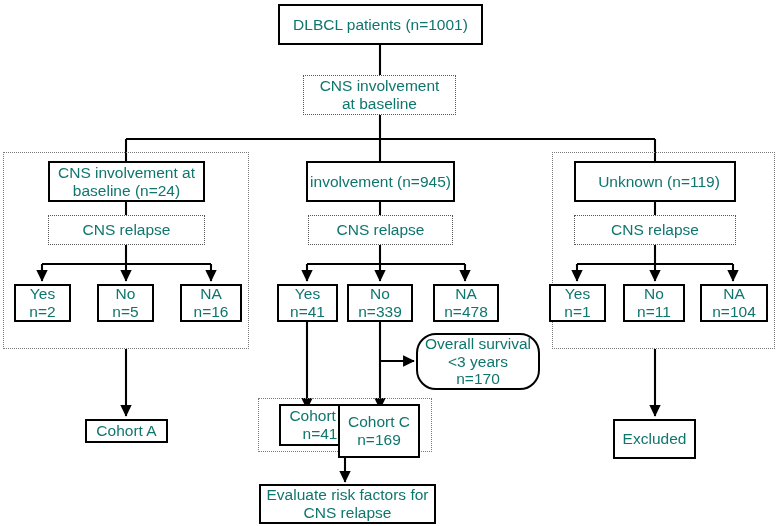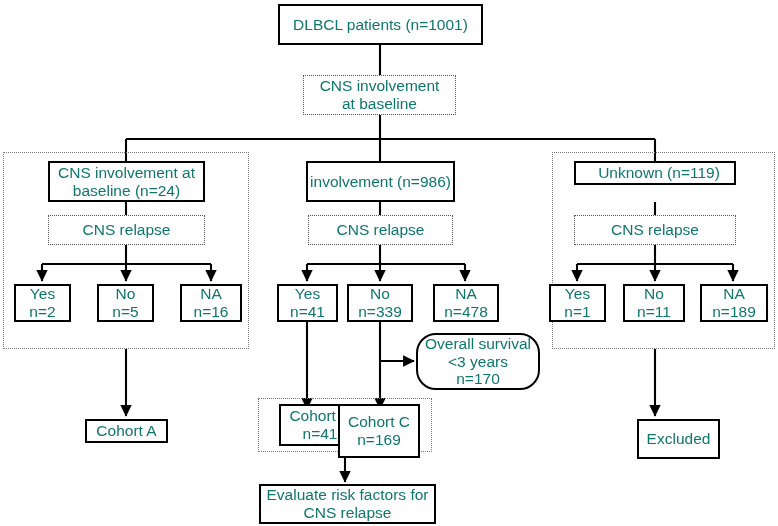--- a/index.html
+++ b/index.html
@@ -138,21 +138,21 @@
   <div class="node solid t16" style="left:180px; top:284px; width:62px; height:38px;">
     <span class="line">NA</span>
     <span class="line">n=16</span>
   </div>
 
   <div class="node solid t16" style="left:85px; top:419px; width:83px; height:24px;">
     <span class="line">Cohort A</span>
   </div>
 
   <div class="node solid t16" style="left:306px; top:161px; width:149px; height:41px;">
-    <span class="line">involvement (n=986)</span>
+    <span class="line">involvement (n=945)</span>
   </div>
 
   <div class="node dashed-node t16" style="left:308px; top:215px; width:145px; height:30px;">
     <span class="line">CNS relapse</span>
   </div>
 
   <div class="node solid t16" style="left:277px; top:284px; width:61px; height:38px;">
     <span class="line">Yes</span>
     <span class="line">n=41</span>
   </div>
@@ -182,38 +182,38 @@
     <span class="line">n=169</span>
   </div>
 
   <div class="node solid t16" style="left:259px; top:484px; width:177px; height:40px;">
     <span class="line">Evaluate risk factors for</span>
     <span class="line">CNS relapse</span>
   </div>
 
   <div class="dotted-group" style="left:552px; top:152px; width:223px; height:197px;"></div>
 
-  <div class="node solid t16" style="left:574px; top:161px; width:162px; height:24px;padding-left:8px;">
+  <div class="node solid t16" style="left:574px; top:161px; width:162px; height:41px;padding-left:8px;">
     <span class="line">Unknown (n=119)</span>
   </div>
 
   <div class="node dashed-node t16" style="left:574px; top:215px; width:162px; height:30px;">
     <span class="line">CNS relapse</span>
   </div>
 
   <div class="node solid t16" style="left:549px; top:284px; width:57px; height:38px;">
     <span class="line">Yes</span>
     <span class="line">n=1</span>
   </div>
   <div class="node solid t16" style="left:623px; top:284px; width:62px; height:38px;">
     <span class="line">No</span>
     <span class="line">n=11</span>
   </div>
   <div class="node solid t16" style="left:700px; top:284px; width:68px; height:38px;">
     <span class="line">NA</span>
-    <span class="line">n=189</span>
-  </div>
-
-  <div class="node solid t16" style="left:613px; top:419px; width:83px; height:40px;margin-left:24px;">
+    <span class="line">n=104</span>
+  </div>
+
+  <div class="node solid t16" style="left:613px; top:419px; width:83px; height:40px;">
     <span class="line">Excluded</span>
   </div>
 
 </div>
 
 </body></html>

